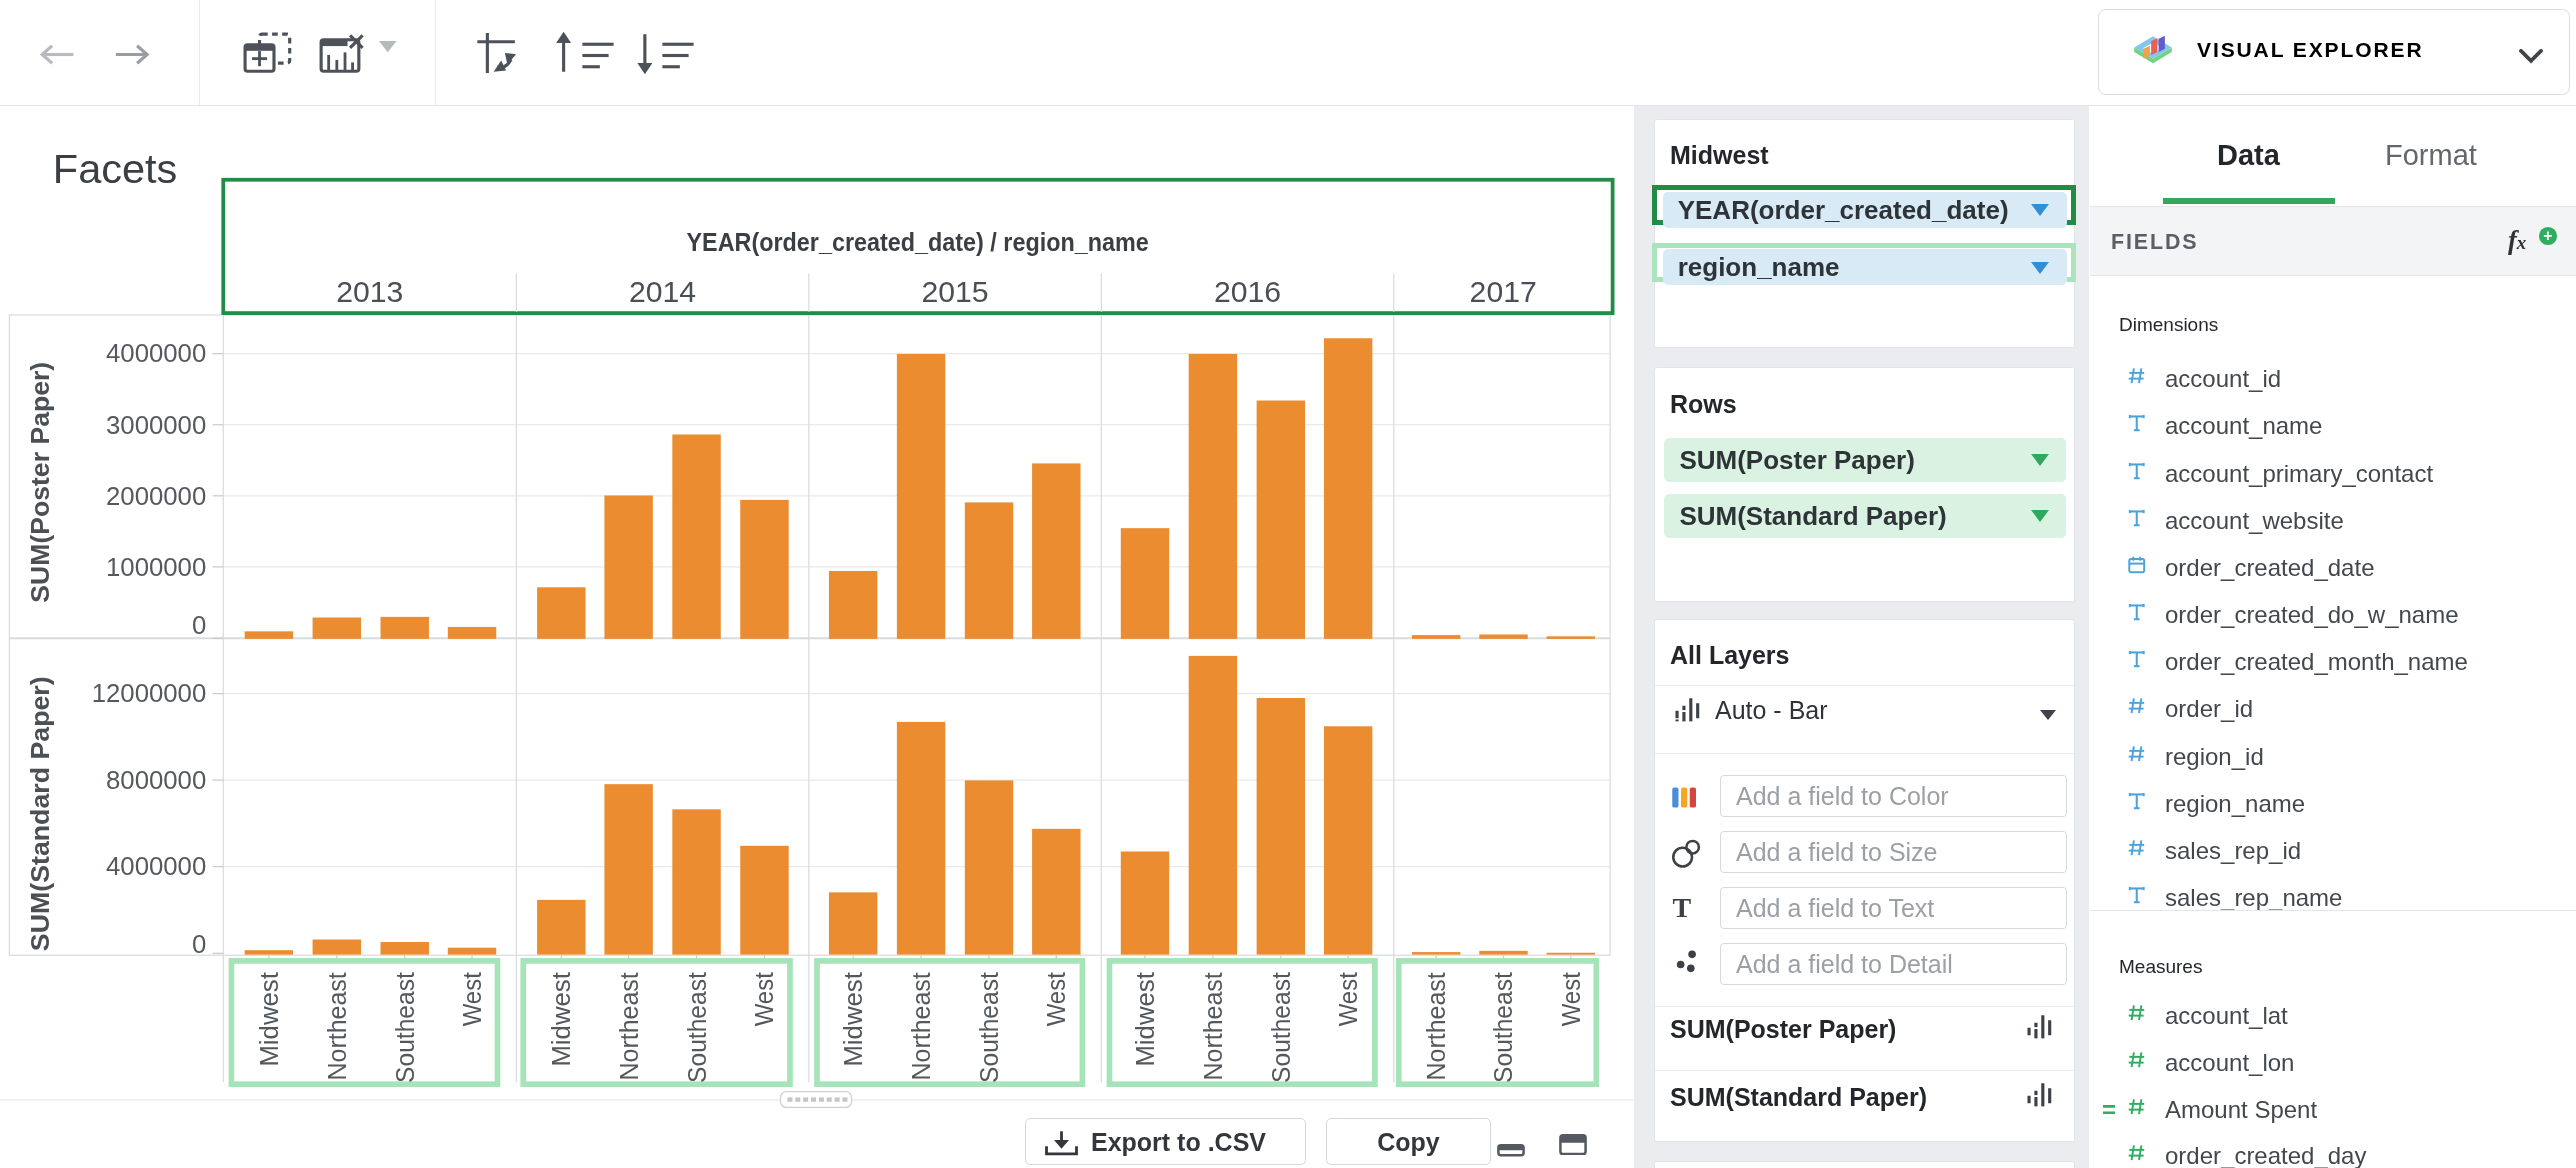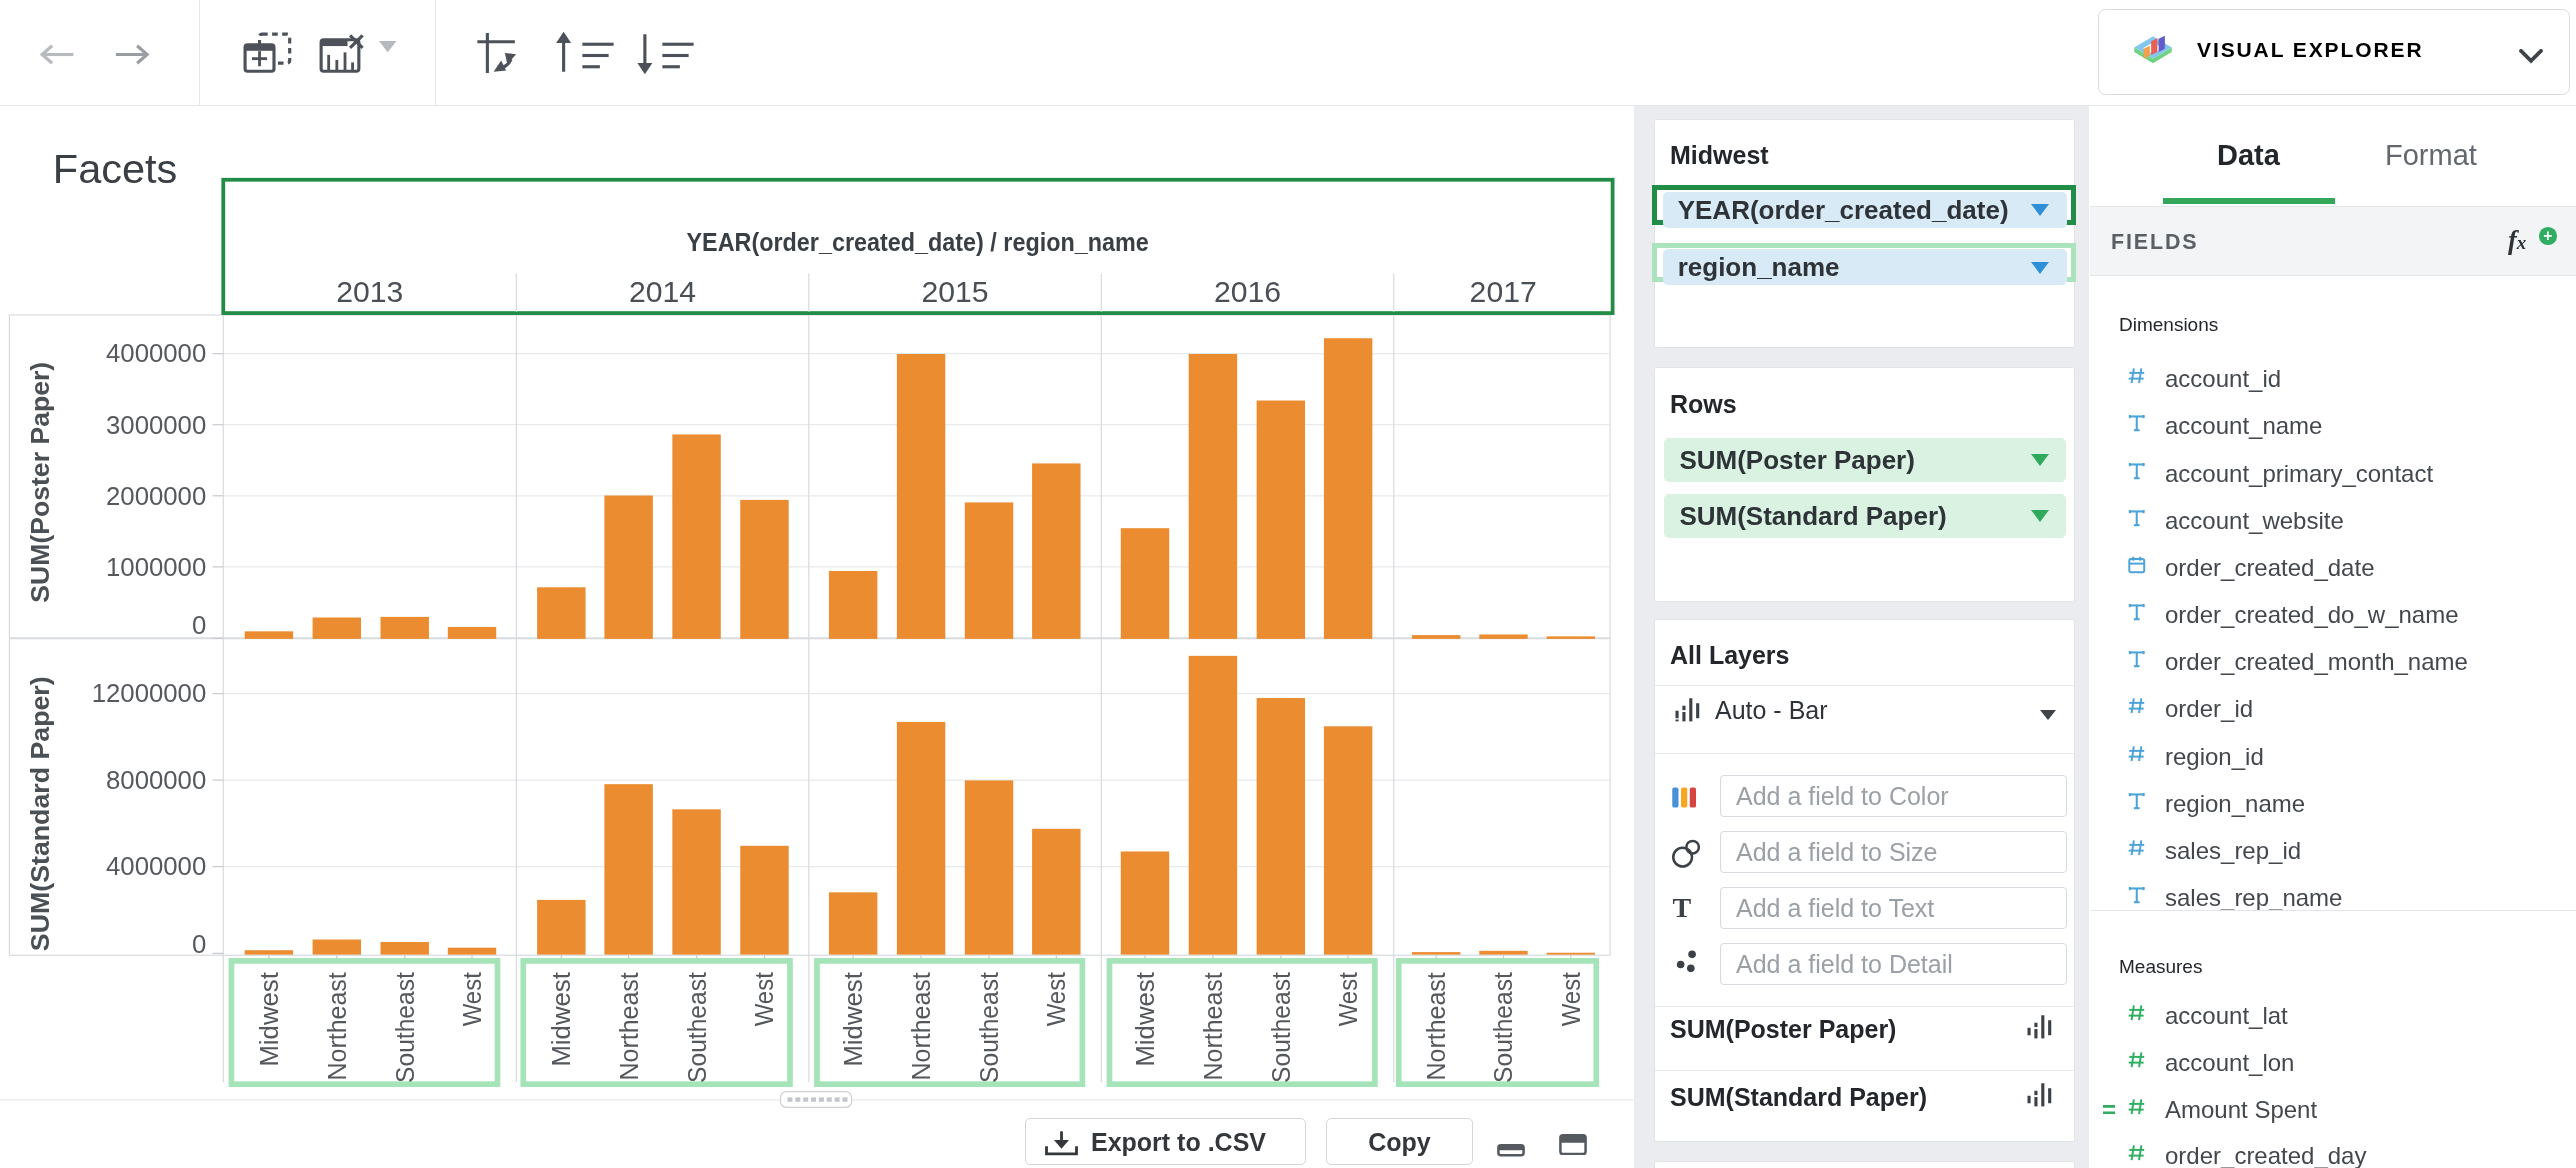--- a/index.html
+++ b/index.html
@@ -551,21 +551,21 @@
 <div class="btn" style="left:1025px;width:281px">
   <svg class="abs" style="left:17.6px;top:10.7px" width="35" height="26.4" viewBox="0 0 56 42">
     <g stroke="#33373c" stroke-width="4.5" fill="none">
       <path d="M4 26 v12 h48 v-12"></path>
         <line x1="28" y1="2" x2="28" y2="24"></line>
     </g>
     <path d="M28 30 L16 16 L40 16 Z" fill="#33373c"></path>
   </svg>
   <span style="left:65px">Export to .CSV</span>
 </div>
-<div class="btn" style="left:1326px;width:147px">
+<div class="btn" style="left:1326px;width:165px">
     <span style="left:50%;transform:translate(-50%,-50%)">Copy</span>
   </div>
 <svg class="abs" style="left:1497px;top:1144px" width="28" height="12.6" viewBox="0 0 44 20">
   <rect x="2" y="2" width="40" height="16" rx="4" fill="none" stroke="#555a61" stroke-width="4"></rect>
   <rect x="2" y="2" width="40" height="8" rx="3" fill="#555a61"></rect>
 </svg>
 <svg class="abs" style="left:1559px;top:1134px" width="28" height="21.4" viewBox="0 0 44 34">
   <rect x="2" y="2" width="40" height="30" rx="4" fill="none" stroke="#555a61" stroke-width="4"></rect>
   <path d="M2 6 q0-4 4-4 h32 q4 0 4 4 v8 h-40 Z" fill="#555a61"></path>
 </svg>

